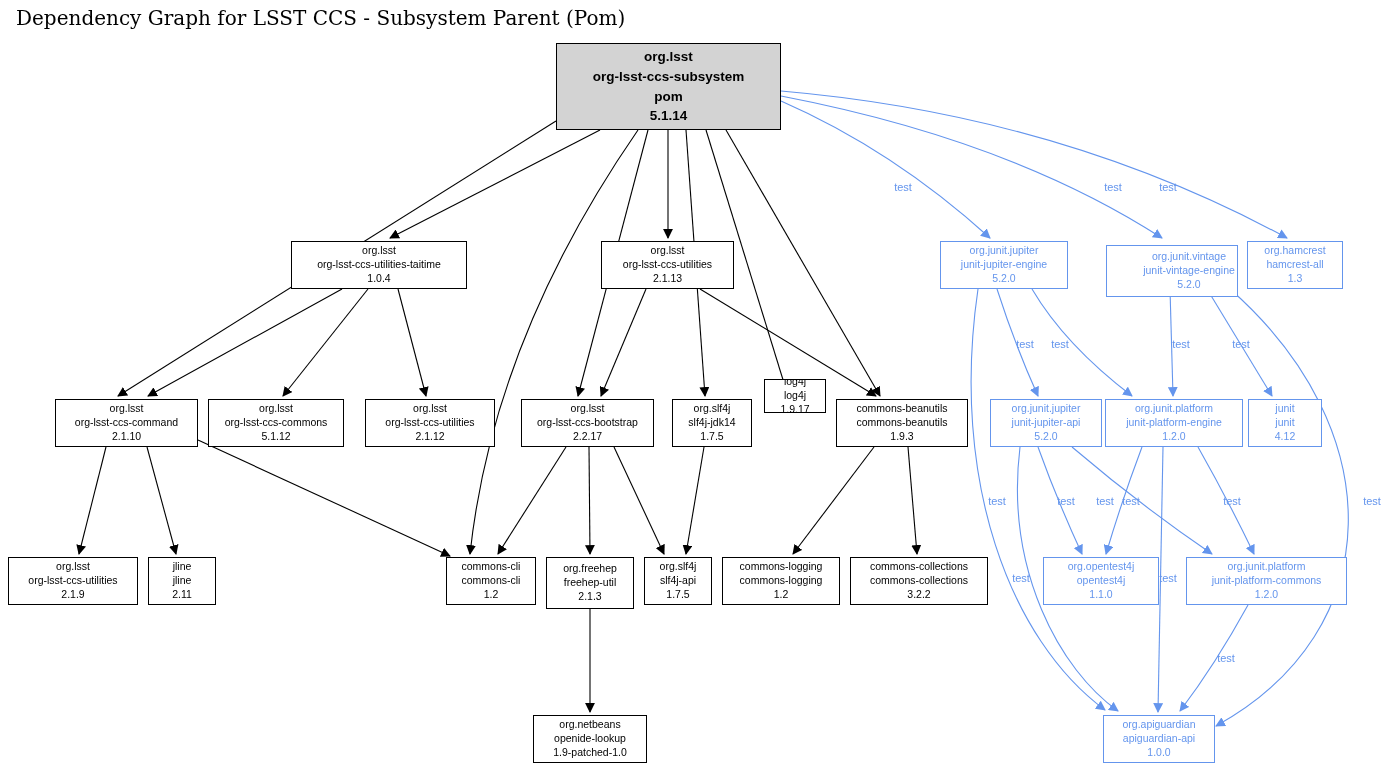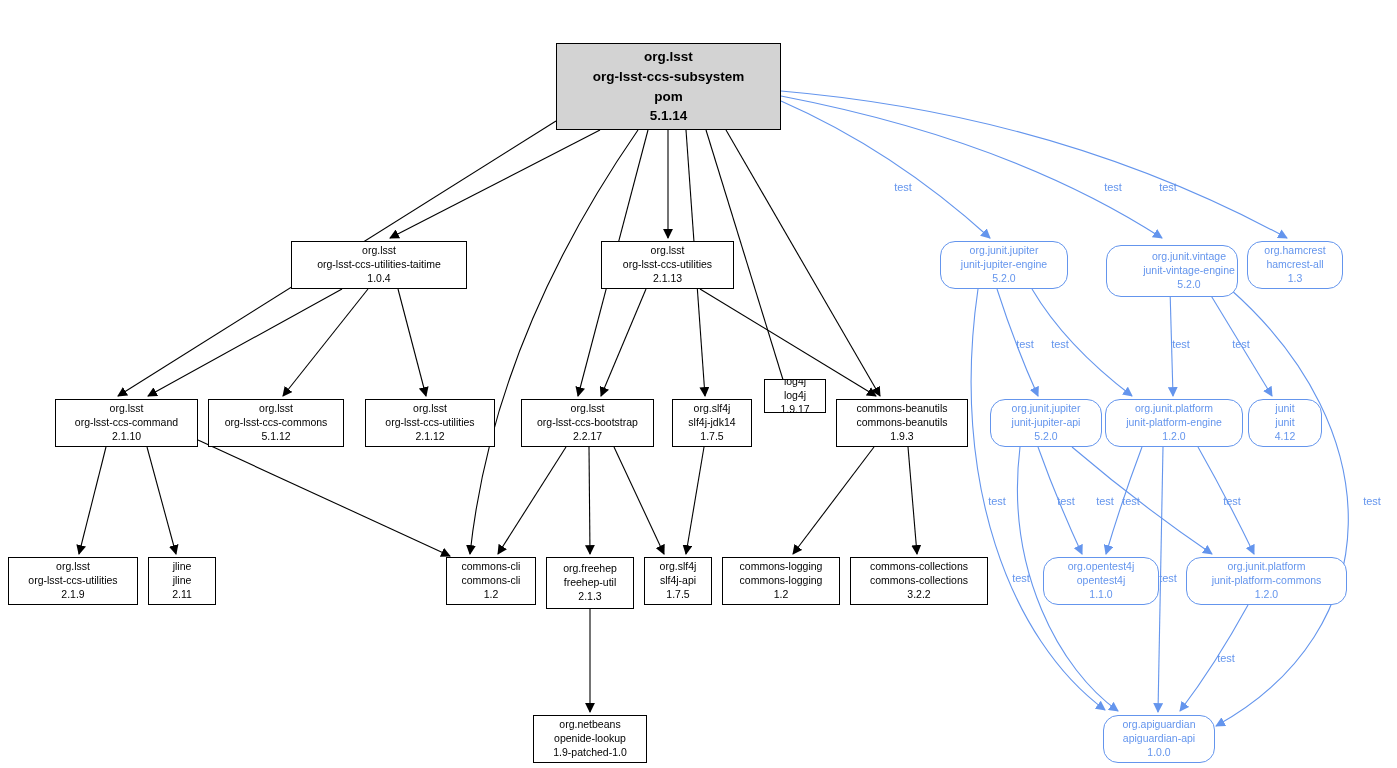--- a/index.html
+++ b/index.html
@@ -21,21 +21,21 @@
     background:#ffffff;border:1px solid #000000;
     display:flex;flex-direction:column;align-items:center;justify-content:center;
     text-align:center;color:#000000;
     font-size:10.5px;line-height:1.32;
     padding:2px;overflow:hidden;white-space:nowrap;
   }
   .node.root{
     background:#d3d3d3;font-weight:bold;
     font-size:13.5px;line-height:1.45;
   }
-  .node.test{border-color:#6495ED;color:#6495ED;border-radius:15px;}
+  .node.test{border-color:#6495ED;color:#6495ED;}
   .edge{fill:none;stroke-width:1.1px;}
   .edge.black{stroke:#000000;}
   .edge.blue{stroke:#6495ED;}
   .edge-label{
     position:absolute;transform:translate(-50%,-50%);
     font-size:11px;color:#6495ED;white-space:nowrap;
   }
 </style>
 </head>
 <body>
@@ -84,20 +84,21 @@
       <path d="M1142,447 Q1122,500 1106,554" class="edge blue" marker-end="url(#arrow-blue)"></path>
       <path d="M1072,447 Q1140,505 1212,554" class="edge blue" marker-end="url(#arrow-blue)"></path>
       <path d="M1198,447 Q1228,500 1254,554" class="edge blue" marker-end="url(#arrow-blue)"></path>
       <path d="M978,289 C950,480 1010,640 1105,710" class="edge blue" marker-end="url(#arrow-blue)"></path>
       <path d="M1020,447 C1005,570 1060,670 1118,711" class="edge blue" marker-end="url(#arrow-blue)"></path>
       <path d="M1163,447 L1158,712" class="edge blue" marker-end="url(#arrow-blue)"></path>
       <path d="M1248,605 Q1215,665 1180,711" class="edge blue" marker-end="url(#arrow-blue)"></path>
       <path d="M1230,289 C1390,430 1390,630 1216,726" class="edge blue" marker-end="url(#arrow-blue)"></path>
     </svg>
 
+  <div class="graph-title">Dependency Graph for LSST CCS - Subsystem Parent (Pom)</div>
 
   <div id="graph">
       <div class="node root" style="left: 556px; top: 43px; width: 225px; height: 87px;">
         <div>org.lsst</div>
         <div>org-lsst-ccs-subsystem</div>
         <div>pom</div>
         <div>5.1.14</div>
       </div>
       <div class="node" style="left: 291px; top: 241px; width: 176px; height: 48px;">
         <div>org.lsst</div>

